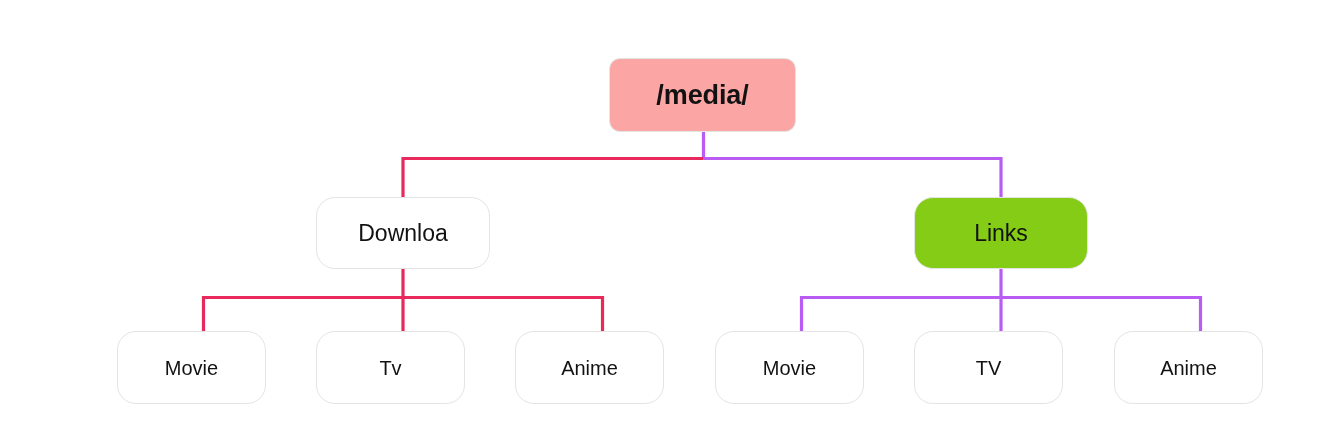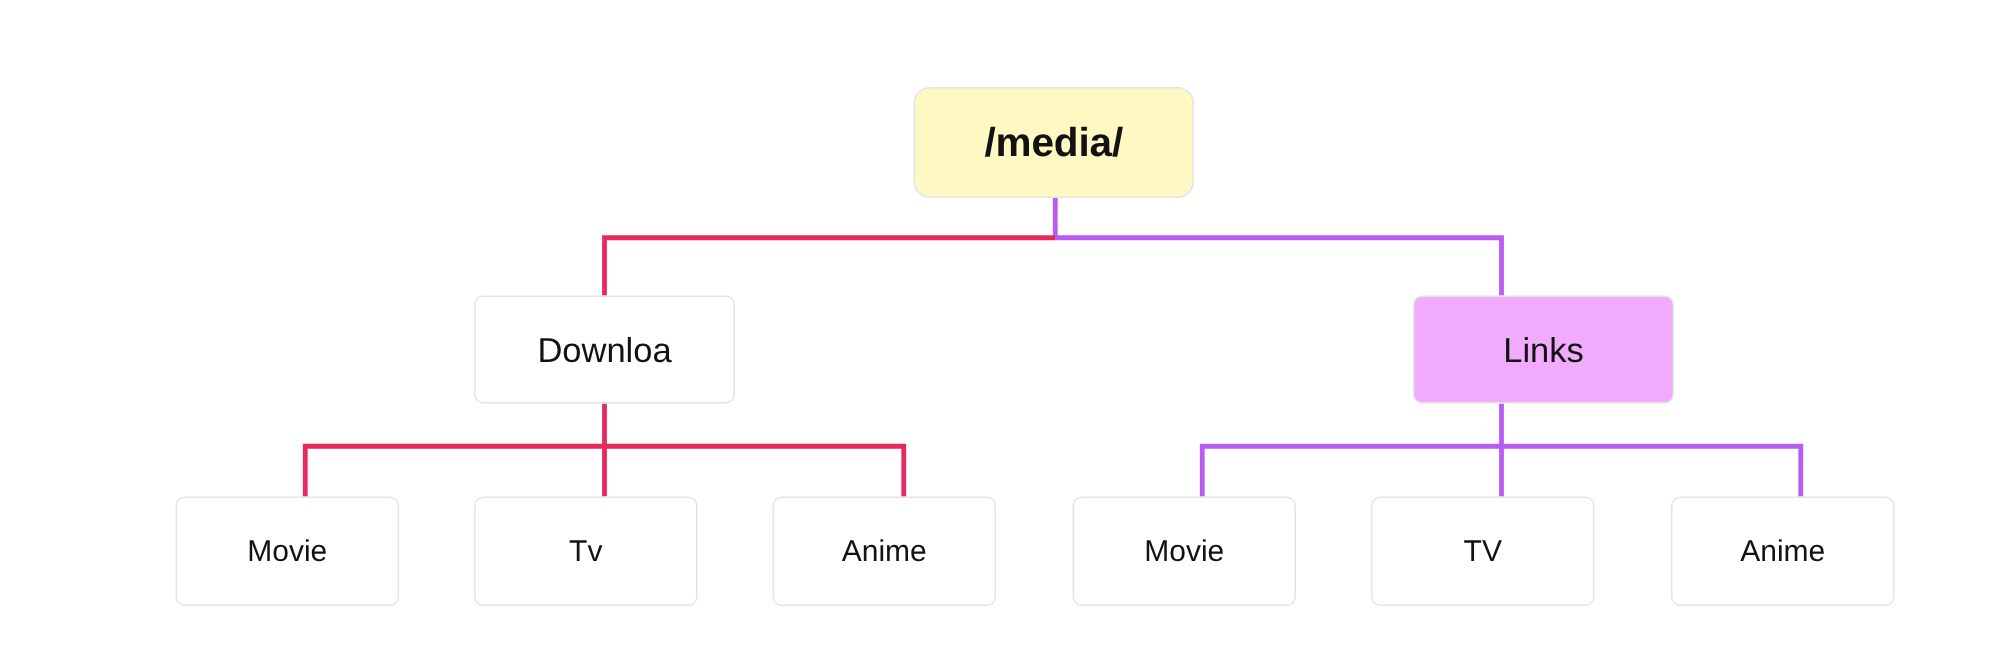--- a/index.html
+++ b/index.html
@@ -31,21 +31,21 @@
     z-index: 1;
   }
 
   
   .node {
     position: absolute;
     z-index: 2;
     box-sizing: border-box;
     background: #ffffff;
     border: 1.6px solid #e4e4e4;
-    border-radius: 6px;
+    border-radius: 19px;
     display: flex;
     align-items: center;
     justify-content: center;
     color: #121212;
     text-align: center;
     white-space: nowrap;
   }
 
   .node-label {
     display: block;
@@ -111,29 +111,29 @@
 
     <path d="M 403 269 L 403 331" stroke="#e8295c" stroke-width="3.2" fill="none" stroke-linecap="butt"></path>
     <path d="M 403 297.5 L 203.5 297.5 L 203.5 331" stroke="#e8295c" stroke-width="3.2" fill="none" stroke-linecap="butt" stroke-linejoin="miter"></path>
     <path d="M 403 297.5 L 602.5 297.5 L 602.5 331" stroke="#e8295c" stroke-width="3.2" fill="none" stroke-linecap="butt" stroke-linejoin="miter"></path>
 
     <path d="M 1001 269 L 1001 331" stroke="#b95cf4" stroke-width="3.2" fill="none" stroke-linecap="butt"></path>
     <path d="M 1001 297.5 L 801.5 297.5 L 801.5 331" stroke="#b95cf4" stroke-width="3.2" fill="none" stroke-linecap="butt" stroke-linejoin="miter"></path>
     <path d="M 1001 297.5 L 1200.5 297.5 L 1200.5 331" stroke="#b95cf4" stroke-width="3.2" fill="none" stroke-linecap="butt" stroke-linejoin="miter"></path>
   </svg>
 
-  <div class="node node--root" style="background: #fef9c3; border-color: rgb(228, 228, 228); color: rgb(18, 18, 18);">
+  <div class="node node--root" style="background: #fca5a5; border-color: rgb(228, 228, 228); color: rgb(18, 18, 18);">
     <span class="node-label">/media/</span>
   </div>
 
   <div class="node node--branch node--downloads" style="background: rgb(255, 255, 255); border-color: rgb(228, 228, 228); color: rgb(18, 18, 18);">
     <span class="node-label">Downloa</span>
   </div>
 
-  <div class="node node--branch node--links" style="background: #f0abfc; border-color: rgb(228, 228, 228); color: rgb(18, 18, 18); margin-left: 28px;">
+  <div class="node node--branch node--links" style="background: #84cc16; border-color: rgb(228, 228, 228); color: rgb(18, 18, 18);">
     <span class="node-label">Links</span>
   </div>
 
   <div class="node node--leaf leaf-0" style="background: rgb(255, 255, 255); border-color: rgb(228, 228, 228); color: rgb(18, 18, 18);">
     <span class="node-label">Movie</span>
   </div>
 
   <div class="node node--leaf leaf-1" style="background: rgb(255, 255, 255); border-color: rgb(228, 228, 228); color: rgb(18, 18, 18);">
     <span class="node-label">Tv</span>
   </div>

